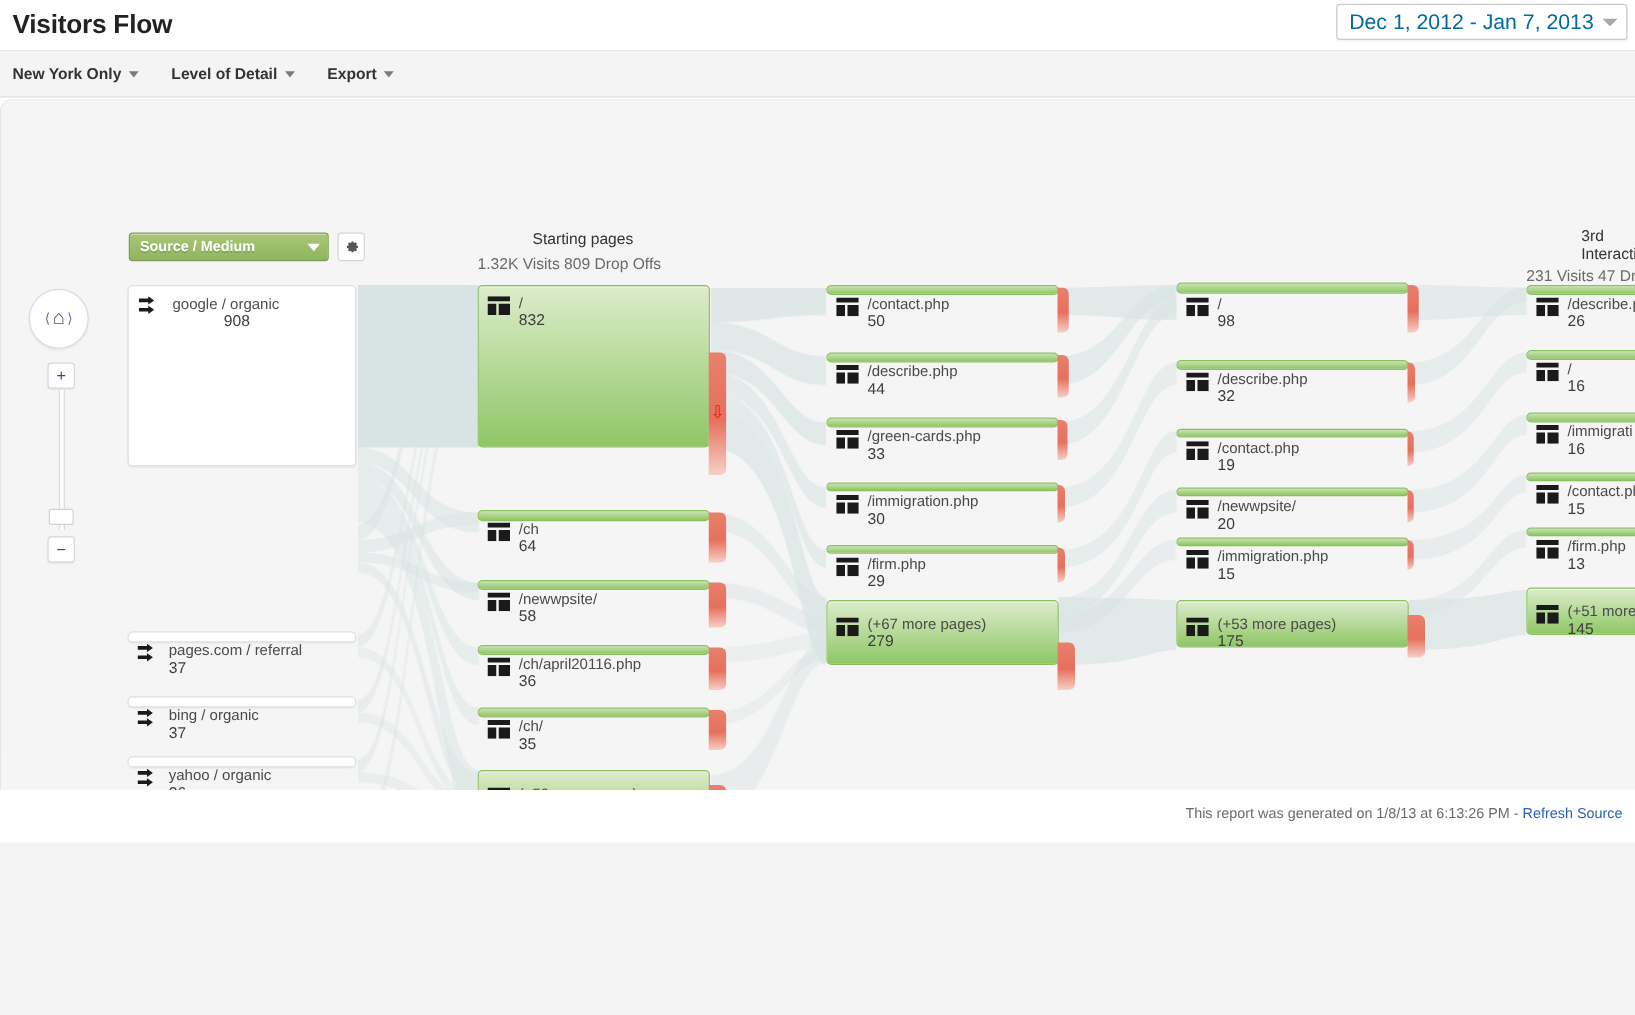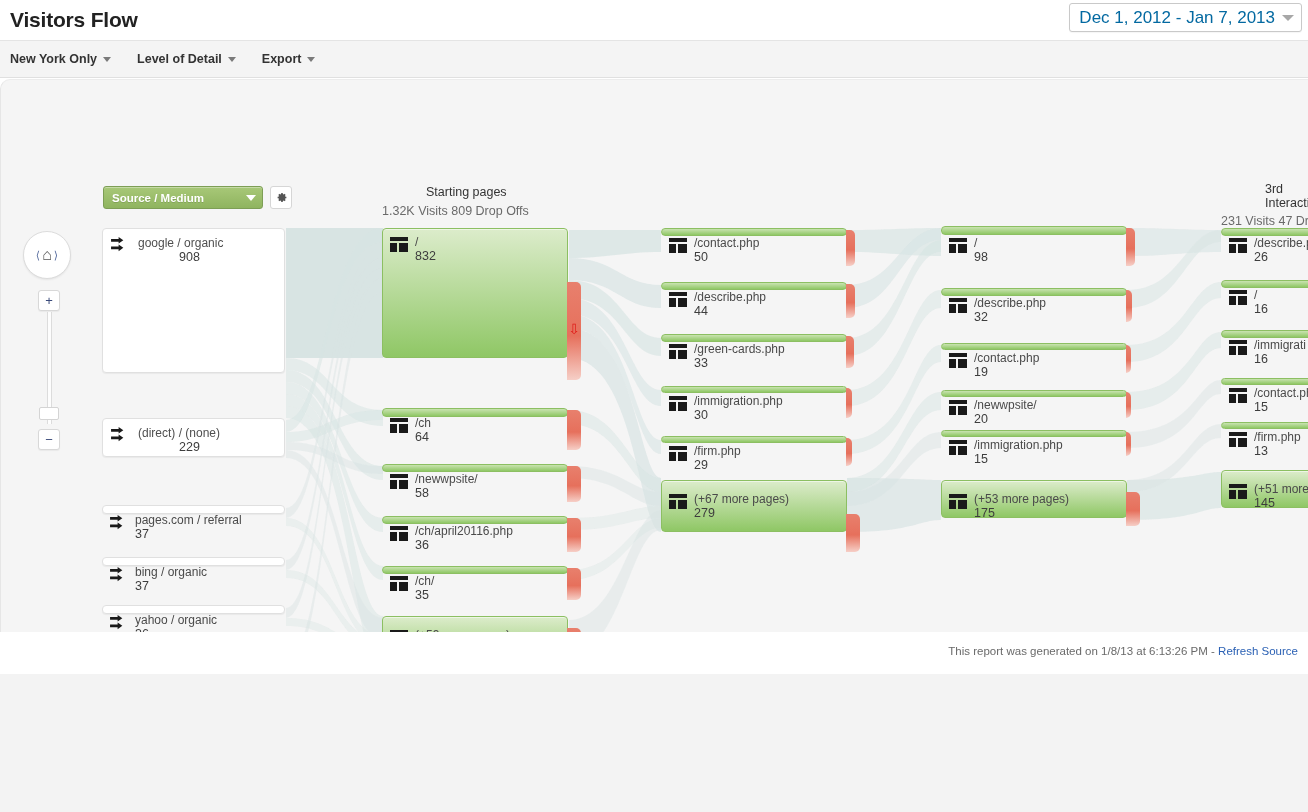--- a/index.html
+++ b/index.html
@@ -427,63 +427,53 @@
     <span class="n-icon">
       <svg width="19" height="17" viewBox="0 0 20 18">
         <path fill="#1a1a1a" d="M0 2h9v3H0zM8 0l5 3.5L8 7z"></path>
         <path fill="#1a1a1a" d="M0 10h9v3H0zM8 8l5 3.5L8 15z"></path>
       </svg>
     </span>
     <span class="n-label">google / organic</span>
     <span class="n-value">908</span>
   </div>
 
-  <div class="node src" style="left:101px; top:338px; width:183px; height:39px;">
+
+  <div class="node src" style="left:101px; top:425px; width:183px; height:9px;"></div>
+  <div class="node-text" style="left:101px; top:433px; width:183px;">
     <span class="n-icon">
       <svg width="19" height="17" viewBox="0 0 20 18">
         <path fill="#1a1a1a" d="M0 2h9v3H0zM8 0l5 3.5L8 7z"></path>
         <path fill="#1a1a1a" d="M0 10h9v3H0zM8 8l5 3.5L8 15z"></path>
       </svg>
     </span>
-    <span class="n-label">(direct) / (none)</span>
-    <span class="n-value">229</span>
-  </div>
-
-  <div class="node src" style="left:101px; top:425px; width:183px; height:9px;"></div>
-  <div class="node-text" style="left:101px; top:433px; width:183px;">
+    <span class="n-label">pages.com / referral</span>
+    <span class="n-value">37</span>
+  </div>
+
+  <div class="node src" style="left:101px; top:477px; width:183px; height:9px;"></div>
+  <div class="node-text" style="left:101px; top:485px; width:183px;">
     <span class="n-icon">
       <svg width="19" height="17" viewBox="0 0 20 18">
         <path fill="#1a1a1a" d="M0 2h9v3H0zM8 0l5 3.5L8 7z"></path>
         <path fill="#1a1a1a" d="M0 10h9v3H0zM8 8l5 3.5L8 15z"></path>
       </svg>
     </span>
-    <span class="n-label">pages.com / referral</span>
+    <span class="n-label">bing / organic</span>
     <span class="n-value">37</span>
   </div>
 
-  <div class="node src" style="left:101px; top:477px; width:183px; height:9px;"></div>
-  <div class="node-text" style="left:101px; top:485px; width:183px;">
+  <div class="node src" style="left:101px; top:525px; width:183px; height:9px;"></div>
+  <div class="node-text" style="left:101px; top:533px; width:183px;">
     <span class="n-icon">
       <svg width="19" height="17" viewBox="0 0 20 18">
         <path fill="#1a1a1a" d="M0 2h9v3H0zM8 0l5 3.5L8 7z"></path>
         <path fill="#1a1a1a" d="M0 10h9v3H0zM8 8l5 3.5L8 15z"></path>
       </svg>
     </span>
-    <span class="n-label">bing / organic</span>
-    <span class="n-value">37</span>
-  </div>
-
-  <div class="node src" style="left:101px; top:525px; width:183px; height:9px;"></div>
-  <div class="node-text" style="left:101px; top:533px; width:183px;">
-    <span class="n-icon">
-      <svg width="19" height="17" viewBox="0 0 20 18">
-        <path fill="#1a1a1a" d="M0 2h9v3H0zM8 0l5 3.5L8 7z"></path>
-        <path fill="#1a1a1a" d="M0 10h9v3H0zM8 8l5 3.5L8 15z"></path>
-      </svg>
-    </span>
     <span class="n-label">yahoo / organic</span>
     <span class="n-value">36</span>
   </div>
 
   <div class="node-text" style="left:101px; top:584px; width:183px;">
     
     
     
   </div>
 

